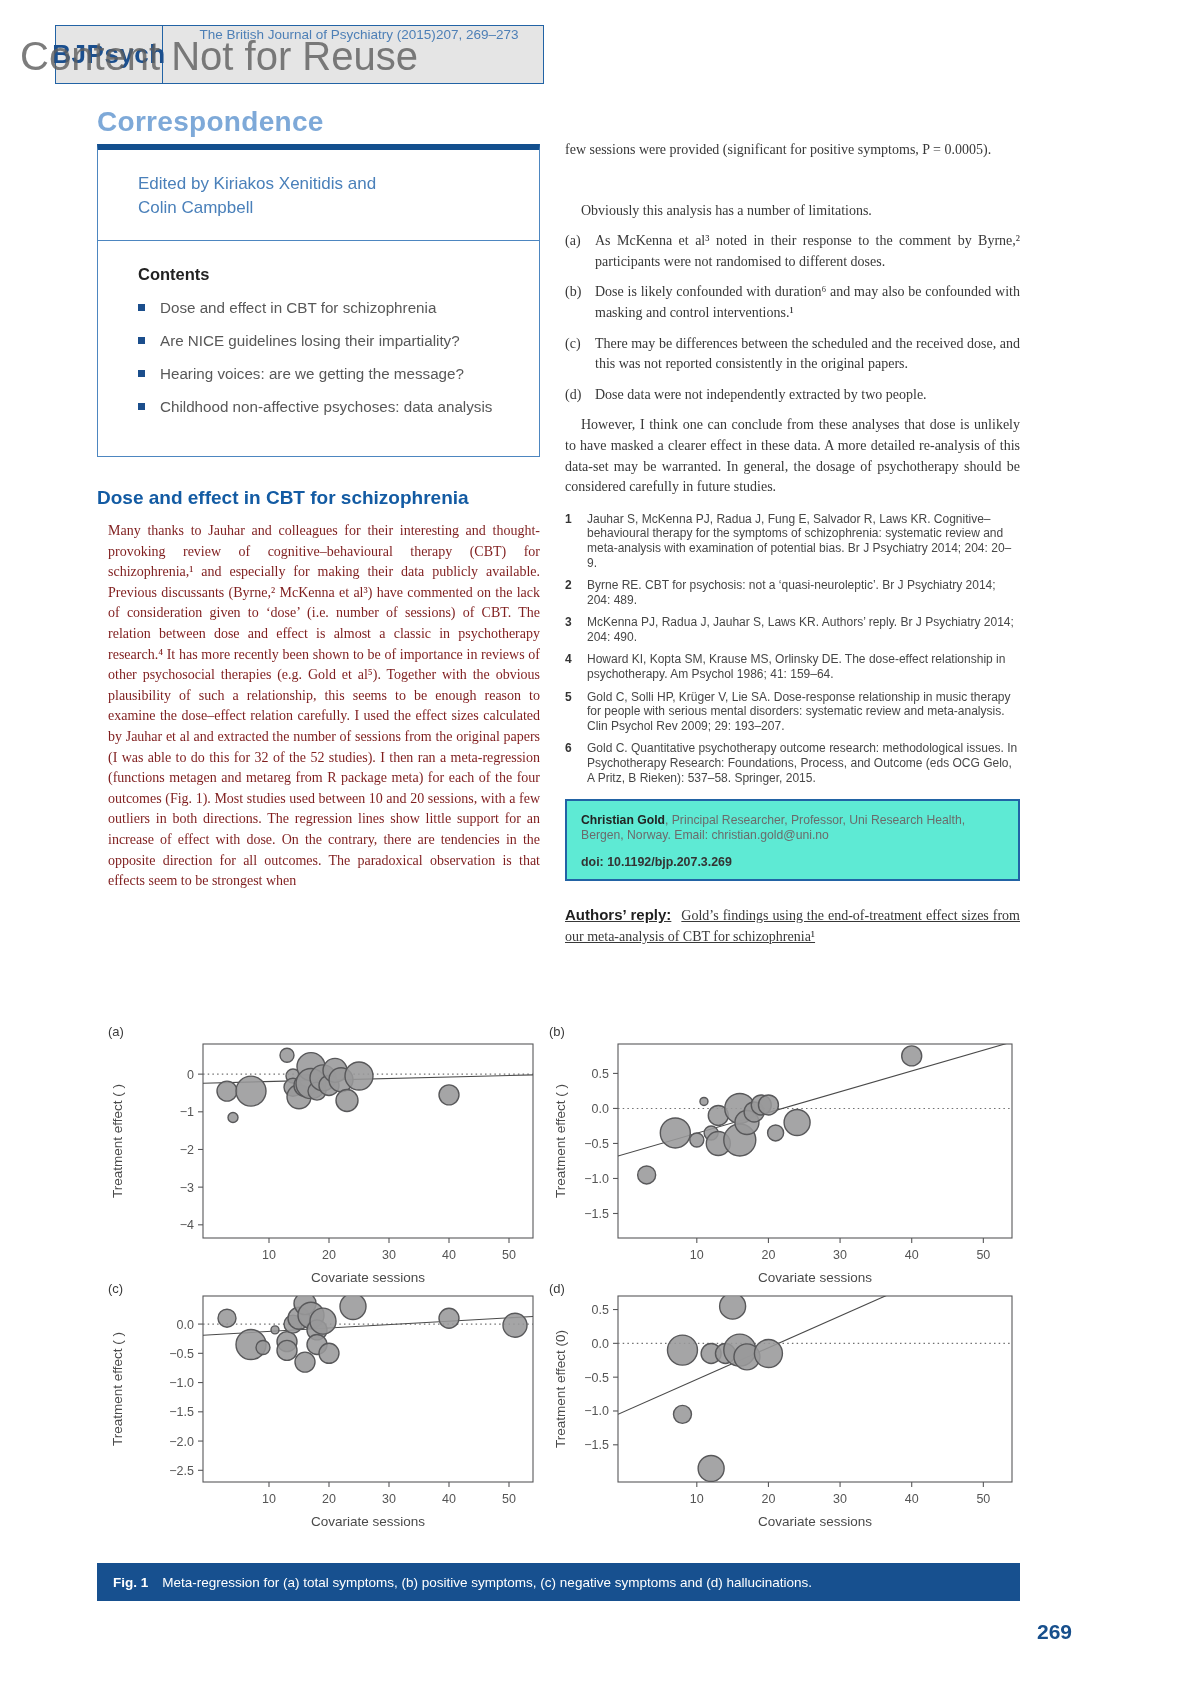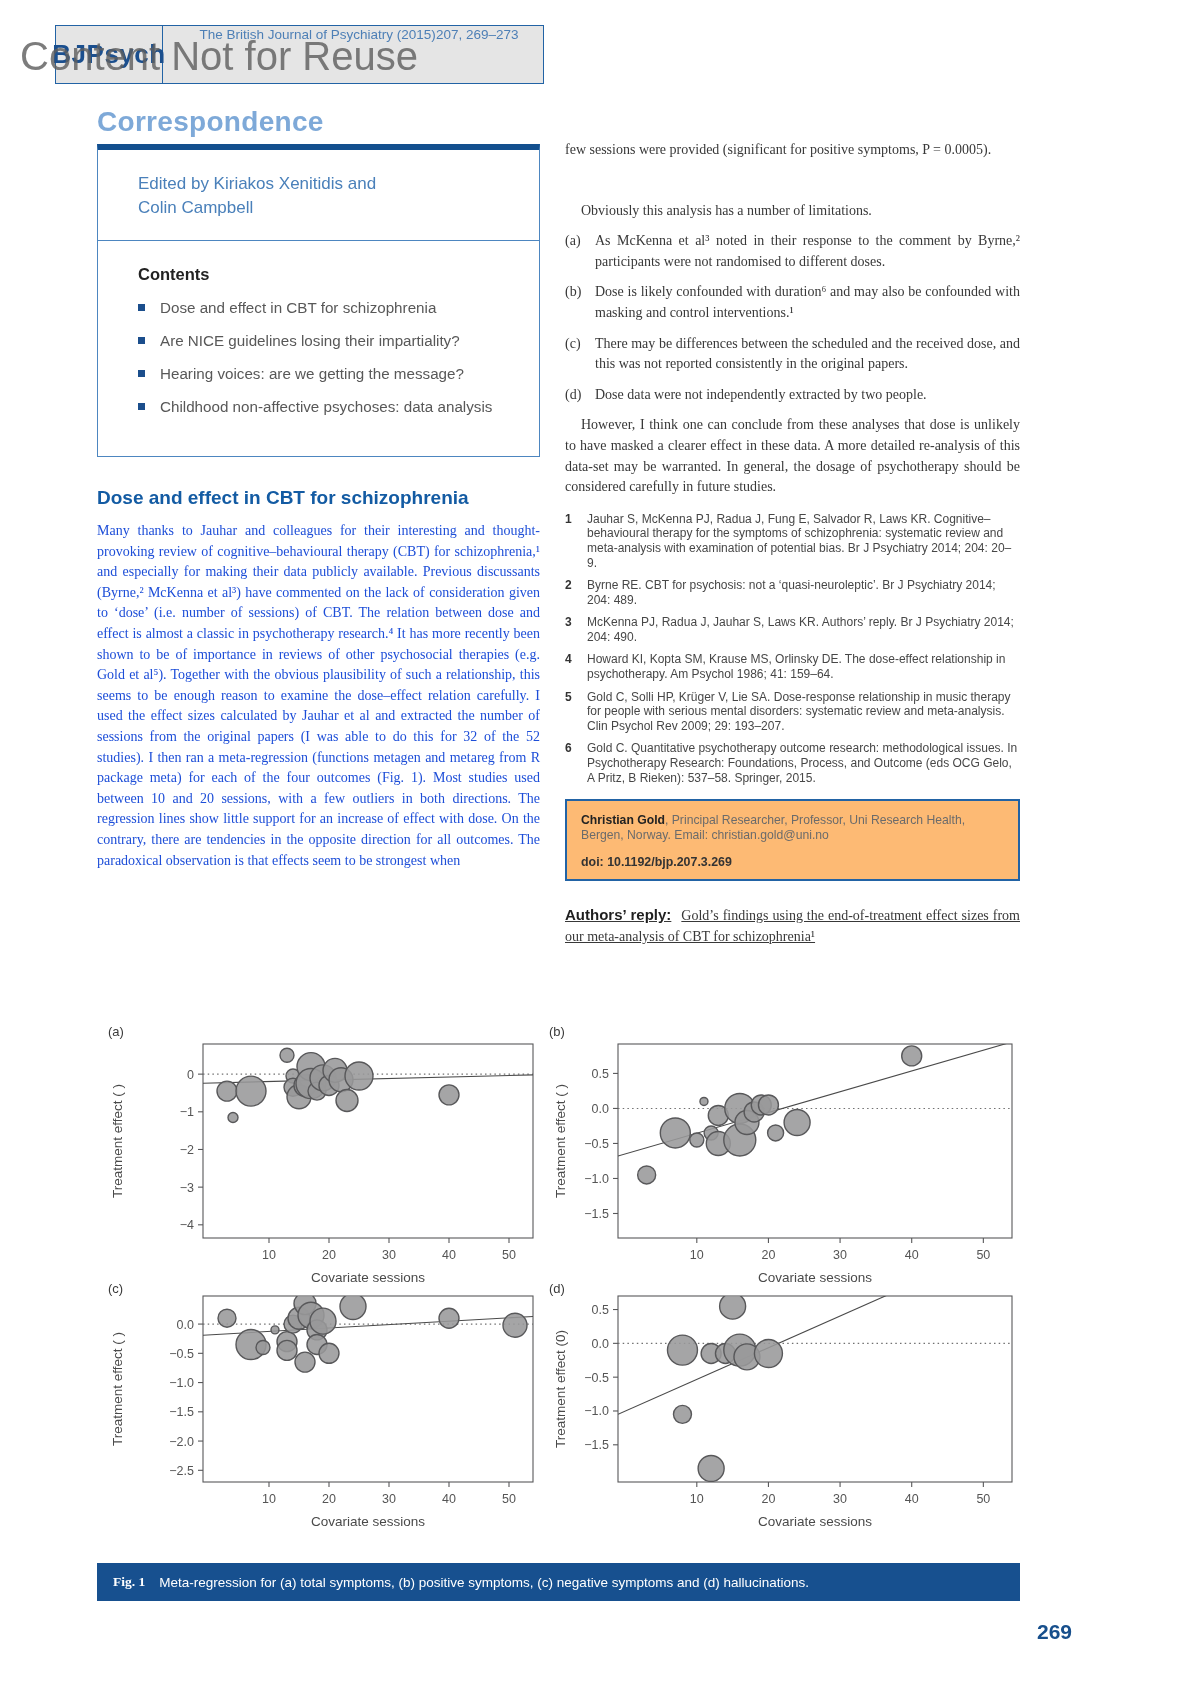--- a/index.html
+++ b/index.html
@@ -37,55 +37,56 @@
   .edited-by{padding:22px 20px 20px 40px;border-bottom:1.5px solid #4d86c0;}
   .edited-by div{font-size:17px;color:#4a80ba;line-height:24px;}
   .contents-sec{padding:24px 20px 26px 40px;}
   .contents-title{font-size:16.5px;font-weight:bold;color:#222;margin-bottom:14px;}
   .contents-item{position:relative;padding-left:22px;margin-bottom:13px;
     font-size:15.2px;color:#585858;line-height:20px;}
   .bullet-sq{position:absolute;left:0;top:6px;width:7px;height:7px;background:#1b4e8c;}
   .article-h{margin-top:30px;font-size:19px;font-weight:bold;color:#135ba3;}
   .serif{font-family:"Liberation Serif","DejaVu Serif",serif;}
   .body-par{
-    margin-top:12px;font-size:14px;line-height:20.6px;color:#1d4ed8;
+    margin-top:12px;font-size:14px;line-height:20.6px;color:#7f1d1d;
     text-align:justify;
+    margin-left:11px;
   }
   
   .right-col{position:absolute;left:565px;top:140px;width:455px;}
   .right-col .p{font-size:14px;line-height:20.6px;color:#383838;text-align:justify;}
   .indent{text-indent:16px;margin-top:40px;}
   .limit-item{display:flex;margin-top:10px;}
   .limit-label{width:30px;flex:0 0 30px;font-size:14px;line-height:20.6px;color:#383838;}
   .limit-text{flex:1;font-size:14px;line-height:20.6px;color:#383838;text-align:justify;}
   .refs{margin-top:14px;}
   .ref-row{display:flex;margin-bottom:8px;}
   .ref-num{flex:0 0 22px;font-size:12px;font-weight:bold;color:#333;line-height:14.6px;}
   .ref-text{flex:1;font-size:12px;line-height:14.6px;color:#474747;}
   .author-box{
-    margin-top:14px;border:2px solid #2263a5;padding:12px 14px 10px 14px;background:#fdba74;
+    margin-top:14px;border:2px solid #2263a5;padding:12px 14px 10px 14px;background:#5eead4;
   }
   .author-line{font-size:12.2px;line-height:15px;color:#6b6b6b;}
   .author-name{font-weight:bold;color:#222;}
   .doi-line{margin-top:12px;font-size:12.4px;font-weight:bold;color:#333;}
   .reply-par{margin-top:24px;font-size:14px;line-height:20.6px;color:#383838;text-align:justify;text-decoration:underline;}
   .reply-label{font-family:"Liberation Sans","DejaVu Sans",sans-serif;font-weight:bold;font-size:15px;color:#1f1f1f;padding-right:10px;}
   
   .chart-svg{position:absolute;}
   #svg-a{left:92px;top:1022px;}
   #svg-b{left:545px;top:1022px;}
   #svg-c{left:92px;top:1282px;}
   #svg-d{left:545px;top:1282px;}
   
   .fig-bar{
     position:absolute;left:97px;top:1563px;width:923px;height:38px;
     background:#17508f;color:#fff;display:flex;align-items:center;
     padding-left:16px;box-sizing:border-box;
   }
-  .fig-label{font-weight:bold;font-size:13.5px;margin-right:14px;font-family:Liberation Serif, serif;}
+  .fig-label{font-weight:bold;font-size:13.5px;margin-right:14px;}
   .fig-text{font-size:13.5px;}
   .page-num{
     position:absolute;right:128px;top:1620px;
     font-size:21px;font-weight:bold;color:#174f8c;
   }
 </style>
 </head>
 <body>
 
 <div class="watermark">Content Not for Reuse</div>

